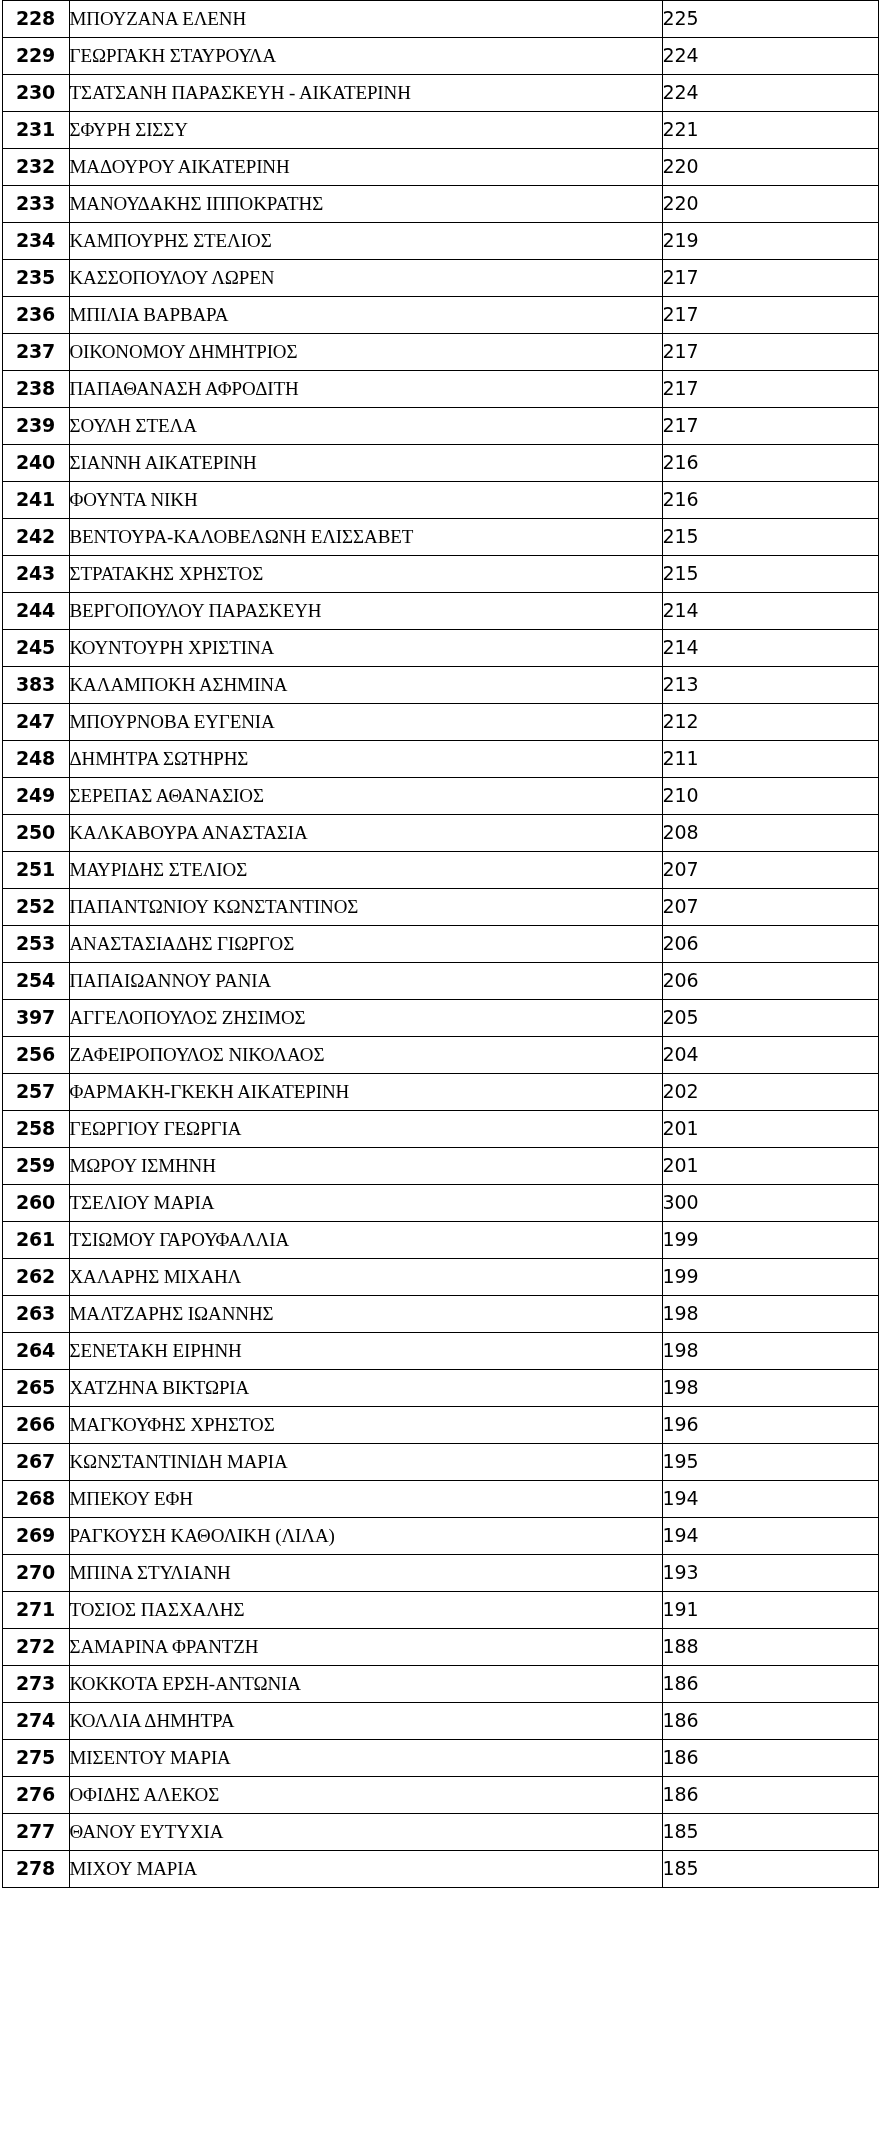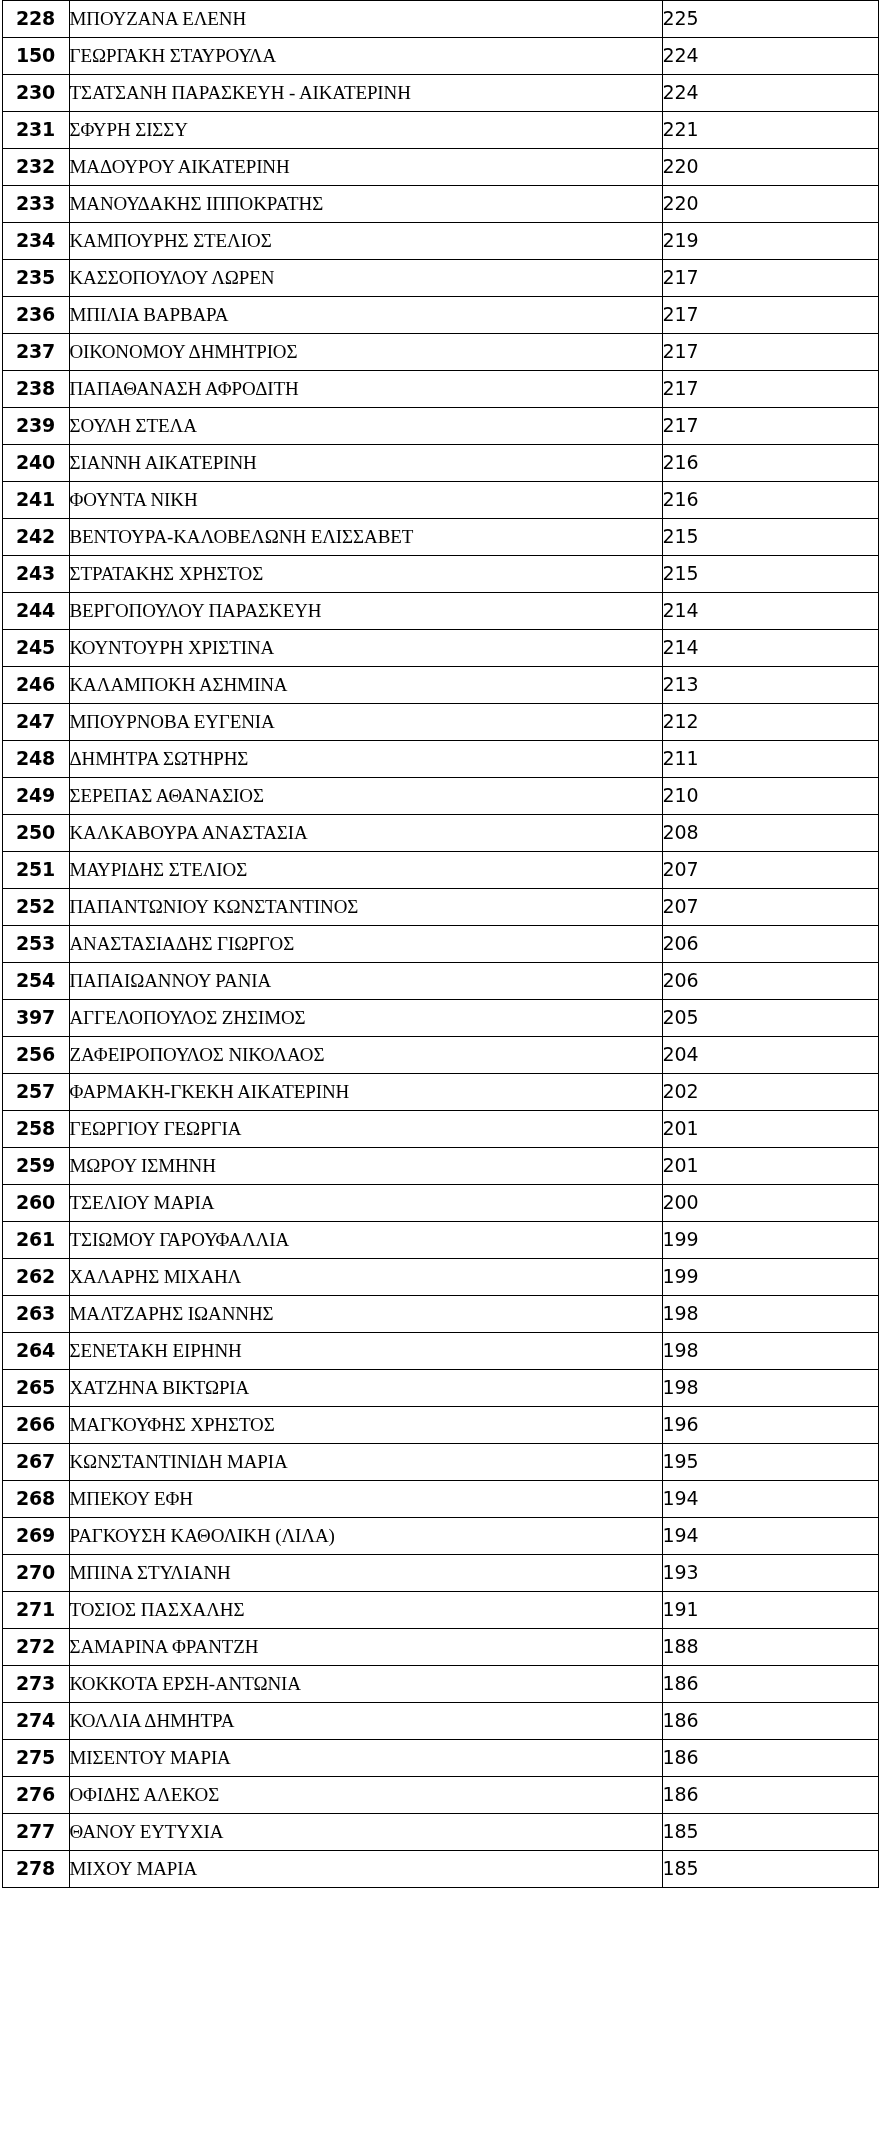--- a/index.html
+++ b/index.html
@@ -66,21 +66,21 @@
     <col class="col-name">
     <col class="col-score">
   </colgroup>
   <tbody>
       <tr>
         <td class="cell-rank">228</td>
         <td class="cell-name">ΜΠΟΥΖΑΝΑ ΕΛΕΝΗ</td>
         <td class="cell-score">225</td>
       </tr>
       <tr>
-        <td class="cell-rank">150</td>
+        <td class="cell-rank">229</td>
         <td class="cell-name">ΓΕΩΡΓΑΚΗ ΣΤΑΥΡΟΥΛΑ</td>
         <td class="cell-score">224</td>
       </tr>
       <tr>
         <td class="cell-rank">230</td>
         <td class="cell-name">ΤΣΑΤΣΑΝΗ ΠΑΡΑΣΚΕΥΗ - ΑΙΚΑΤΕΡΙΝΗ</td>
         <td class="cell-score">224</td>
       </tr>
       <tr>
         <td class="cell-rank">231</td>
@@ -151,21 +151,21 @@
         <td class="cell-rank">244</td>
         <td class="cell-name">ΒΕΡΓΟΠΟΥΛΟΥ ΠΑΡΑΣΚΕΥΗ</td>
         <td class="cell-score">214</td>
       </tr>
       <tr>
         <td class="cell-rank">245</td>
         <td class="cell-name">ΚΟΥΝΤΟΥΡΗ ΧΡΙΣΤΙΝΑ</td>
         <td class="cell-score">214</td>
       </tr>
       <tr>
-        <td class="cell-rank">246</td>
+        <td class="cell-rank">383</td>
         <td class="cell-name">ΚΑΛΑΜΠΟΚΗ ΑΣΗΜΙΝΑ</td>
         <td class="cell-score">213</td>
       </tr>
       <tr>
         <td class="cell-rank">247</td>
         <td class="cell-name">ΜΠΟΥΡΝΟΒΑ ΕΥΓΕΝΙΑ</td>
         <td class="cell-score">212</td>
       </tr>
       <tr>
         <td class="cell-rank">248</td>
@@ -223,21 +223,21 @@
         <td class="cell-score">201</td>
       </tr>
       <tr>
         <td class="cell-rank">259</td>
         <td class="cell-name">ΜΩΡΟΥ ΙΣΜΗΝΗ</td>
         <td class="cell-score">201</td>
       </tr>
       <tr>
         <td class="cell-rank">260</td>
         <td class="cell-name">ΤΣΕΛΙΟΥ ΜΑΡΙΑ</td>
-        <td class="cell-score">200</td>
+        <td class="cell-score">300</td>
       </tr>
       <tr>
         <td class="cell-rank">261</td>
         <td class="cell-name">ΤΣΙΩΜΟΥ ΓΑΡΟΥΦΑΛΛΙΑ</td>
         <td class="cell-score">199</td>
       </tr>
       <tr>
         <td class="cell-rank">262</td>
         <td class="cell-name">ΧΑΛΑΡΗΣ ΜΙΧΑΗΛ</td>
         <td class="cell-score">199</td>

